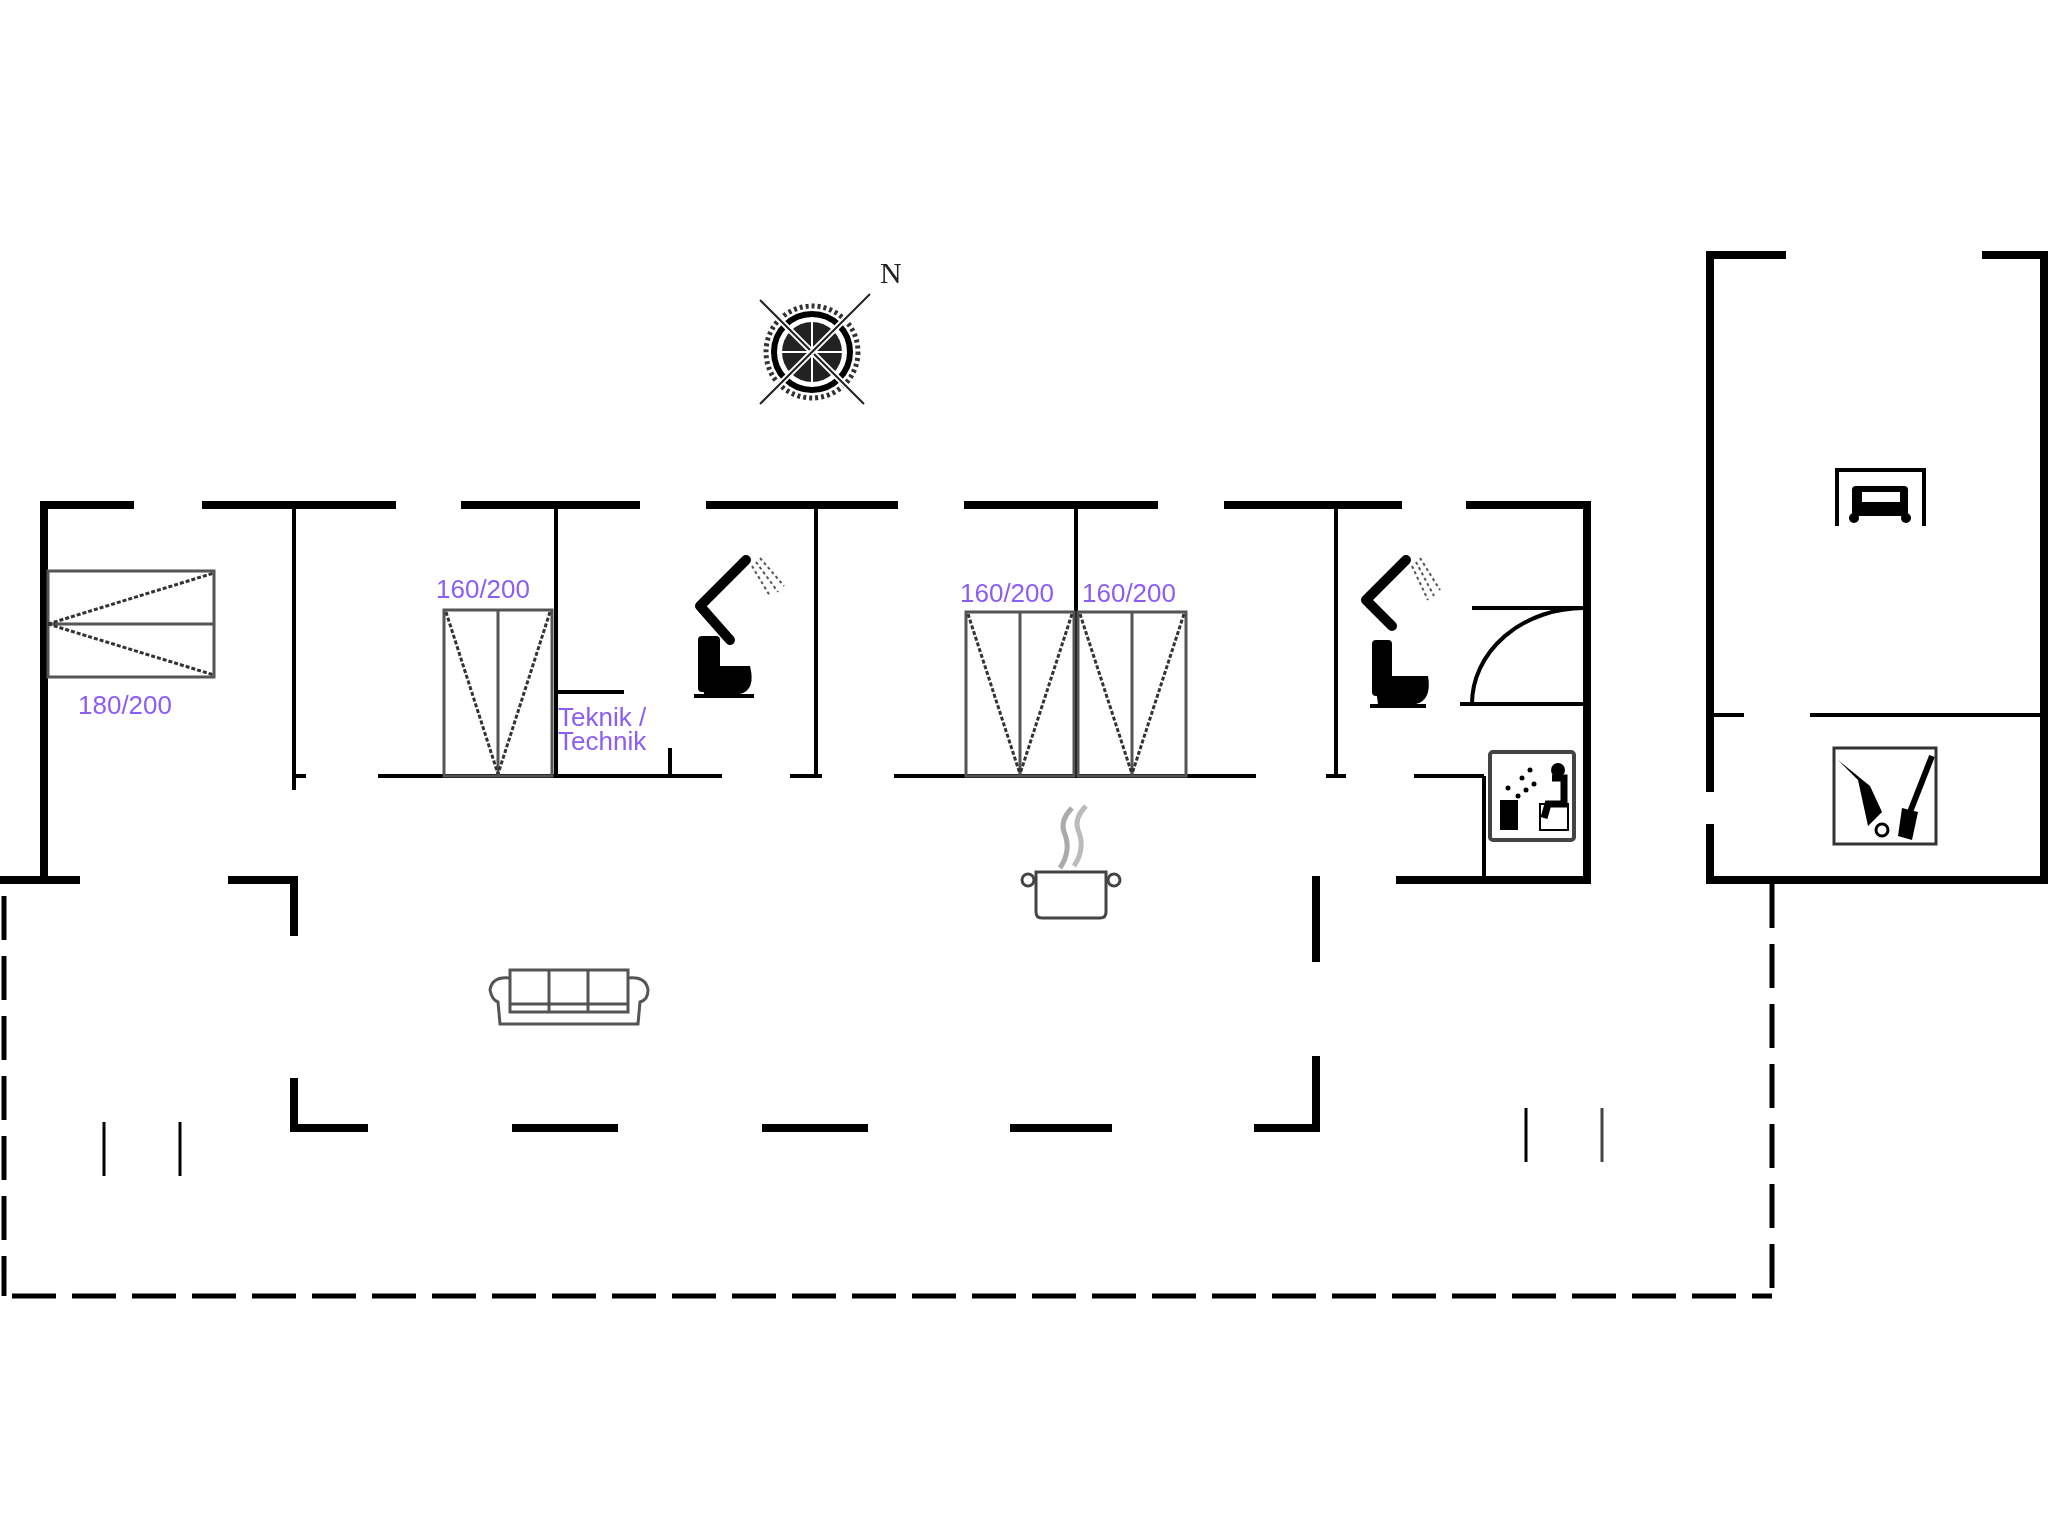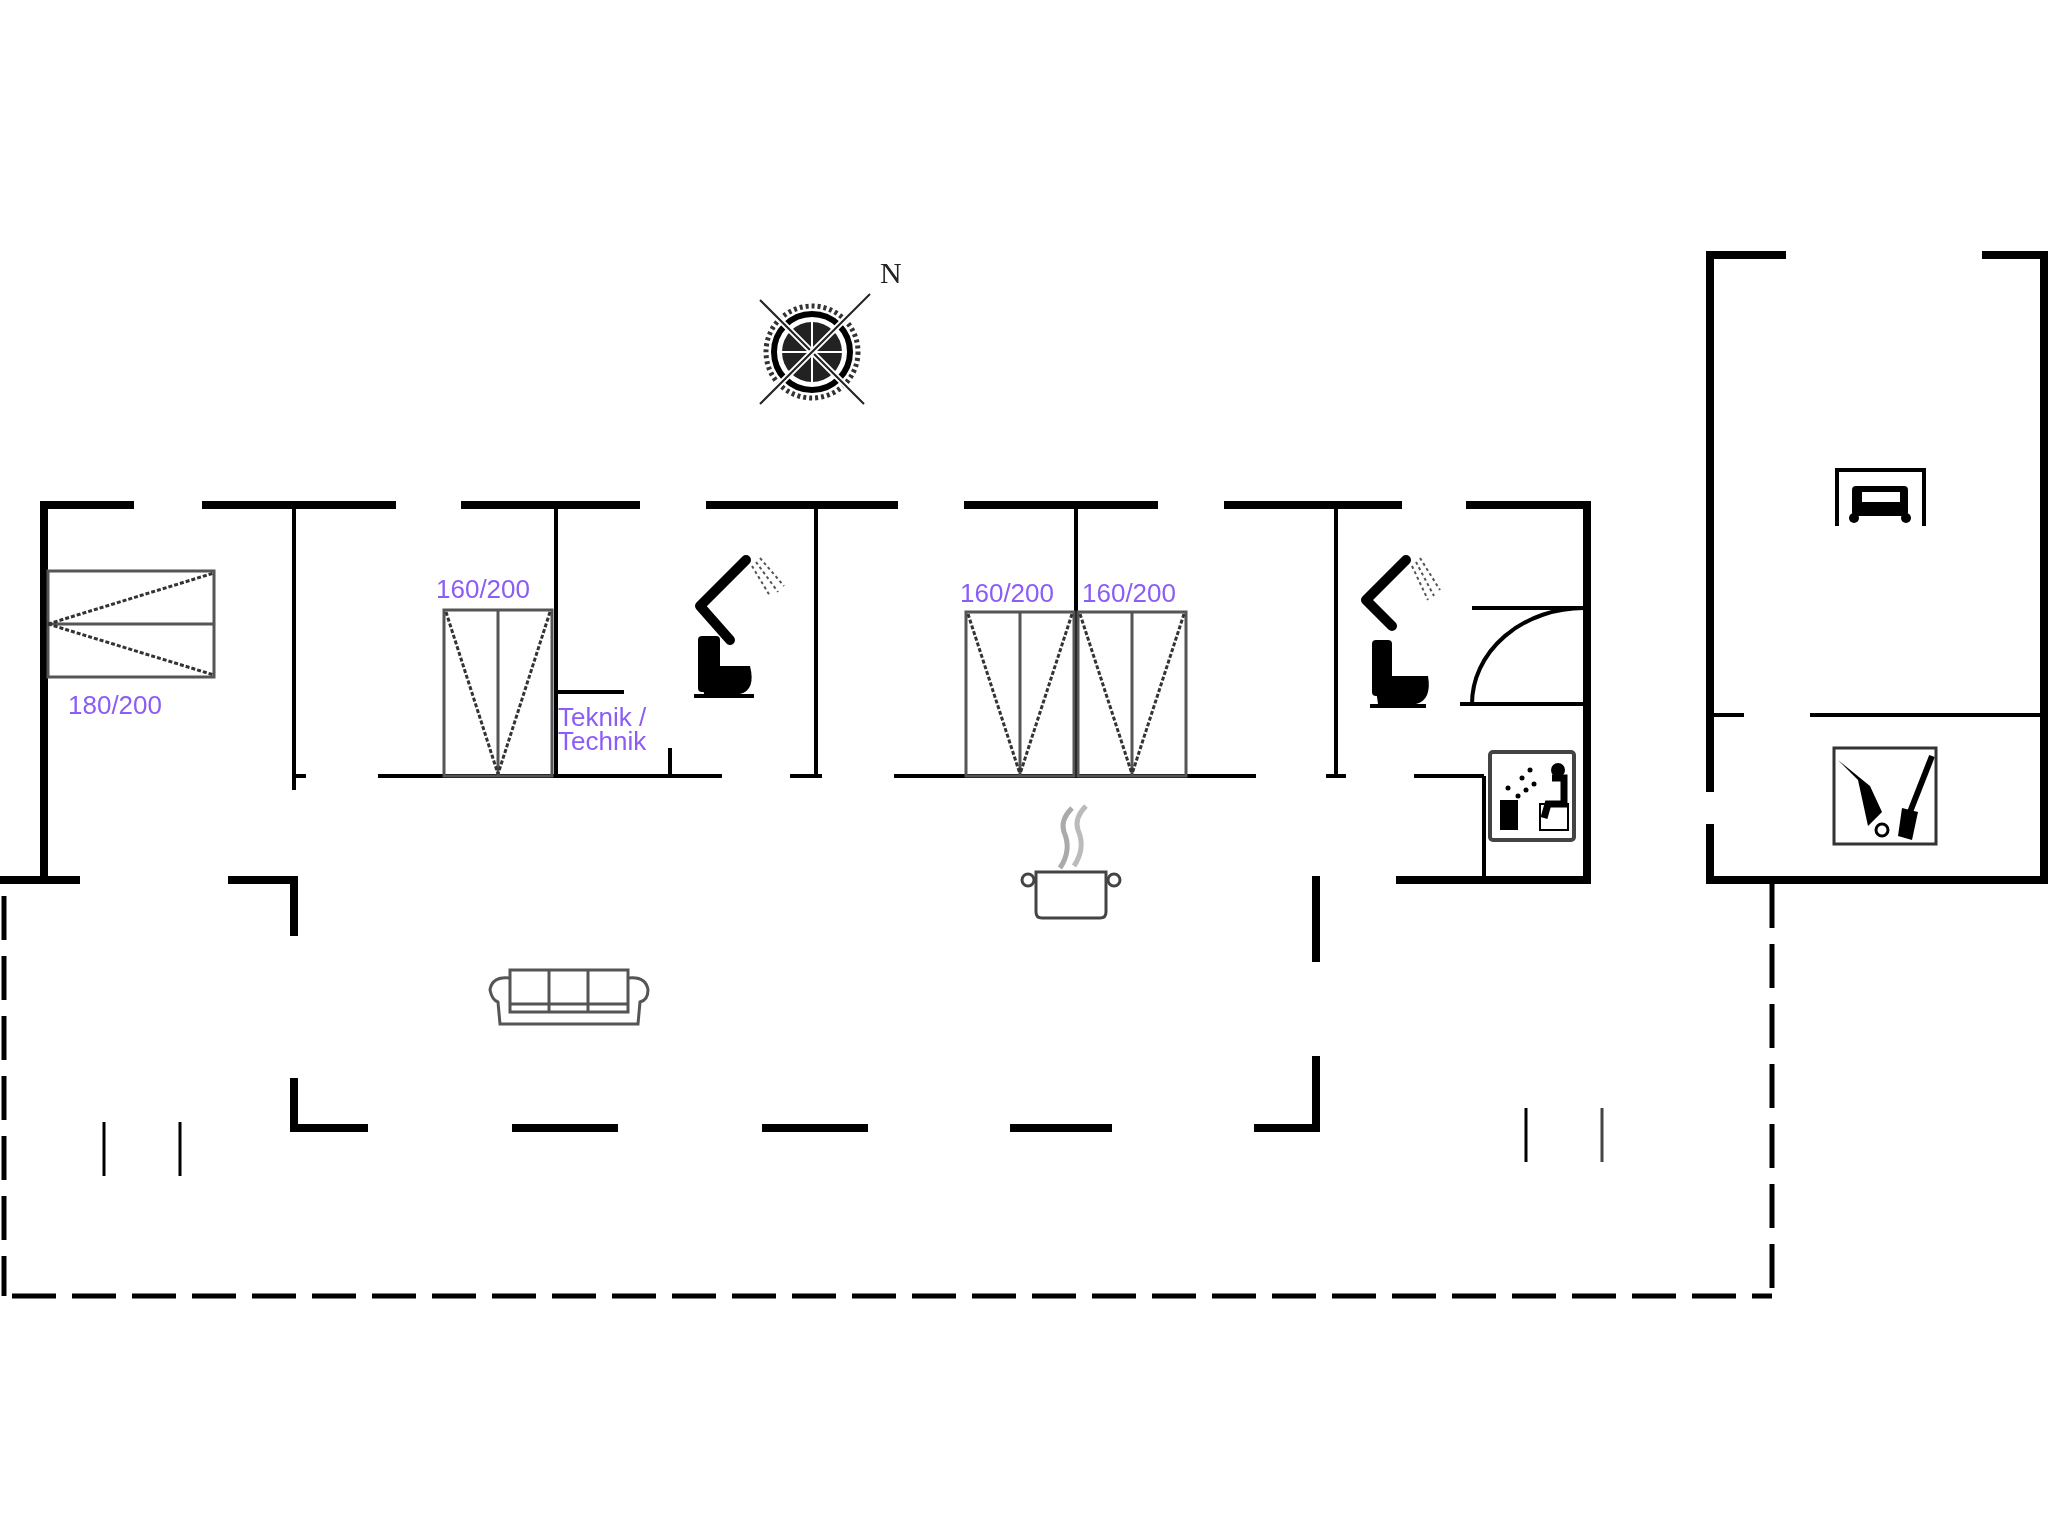--- a/index.html
+++ b/index.html
@@ -200,18 +200,18 @@
     <line x1="-30" y1="0" x2="30" y2="0" stroke="#fff" stroke-width="2"></line>
     <line x1="0" y1="-30" x2="0" y2="30" stroke="#fff" stroke-width="2"></line>
     <line x1="-52" y1="-52" x2="52" y2="52" stroke="#fff" stroke-width="6"></line>
     <line x1="-52" y1="-52" x2="52" y2="52" stroke="#222" stroke-width="2"></line>
     <line x1="-52" y1="52" x2="58" y2="-58" stroke="#fff" stroke-width="6"></line>
     <line x1="-52" y1="52" x2="58" y2="-58" stroke="#222" stroke-width="2"></line>
   </g>
 </svg>
 
 <span class="lbl north" style="left:880px;top:258px;">N</span>
-<span class="lbl" style="left:68px;top:692px;">180/200</span>
+<span class="lbl" style="left:78px;top:692px;">180/200</span>
 <span class="lbl" style="left:436px;top:576px;">160/200</span>
 <span class="lbl" style="left:960px;top:580px;">160/200</span>
 <span class="lbl" style="left:1082px;top:580px;">160/200</span>
 <span class="lbl" style="left:558px;top:704px;">Teknik /</span>
 <span class="lbl" style="left:558px;top:728px;">Technik</span>
 
 </body></html>

